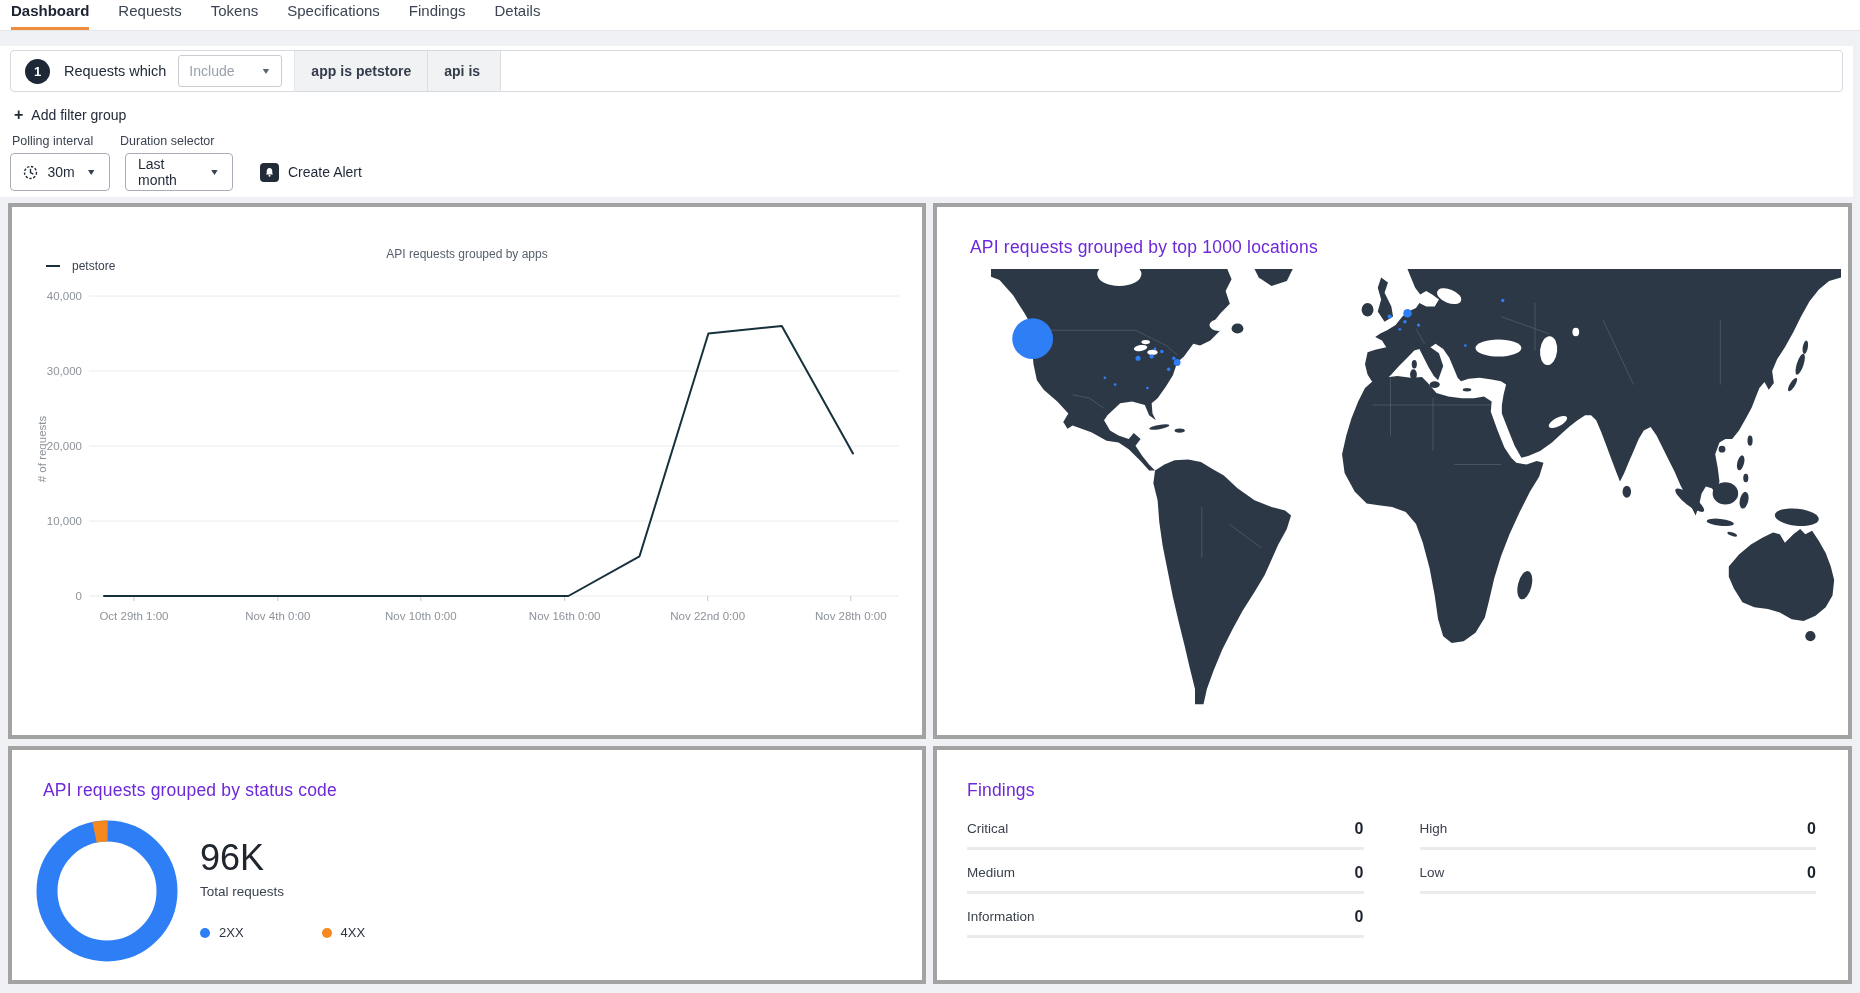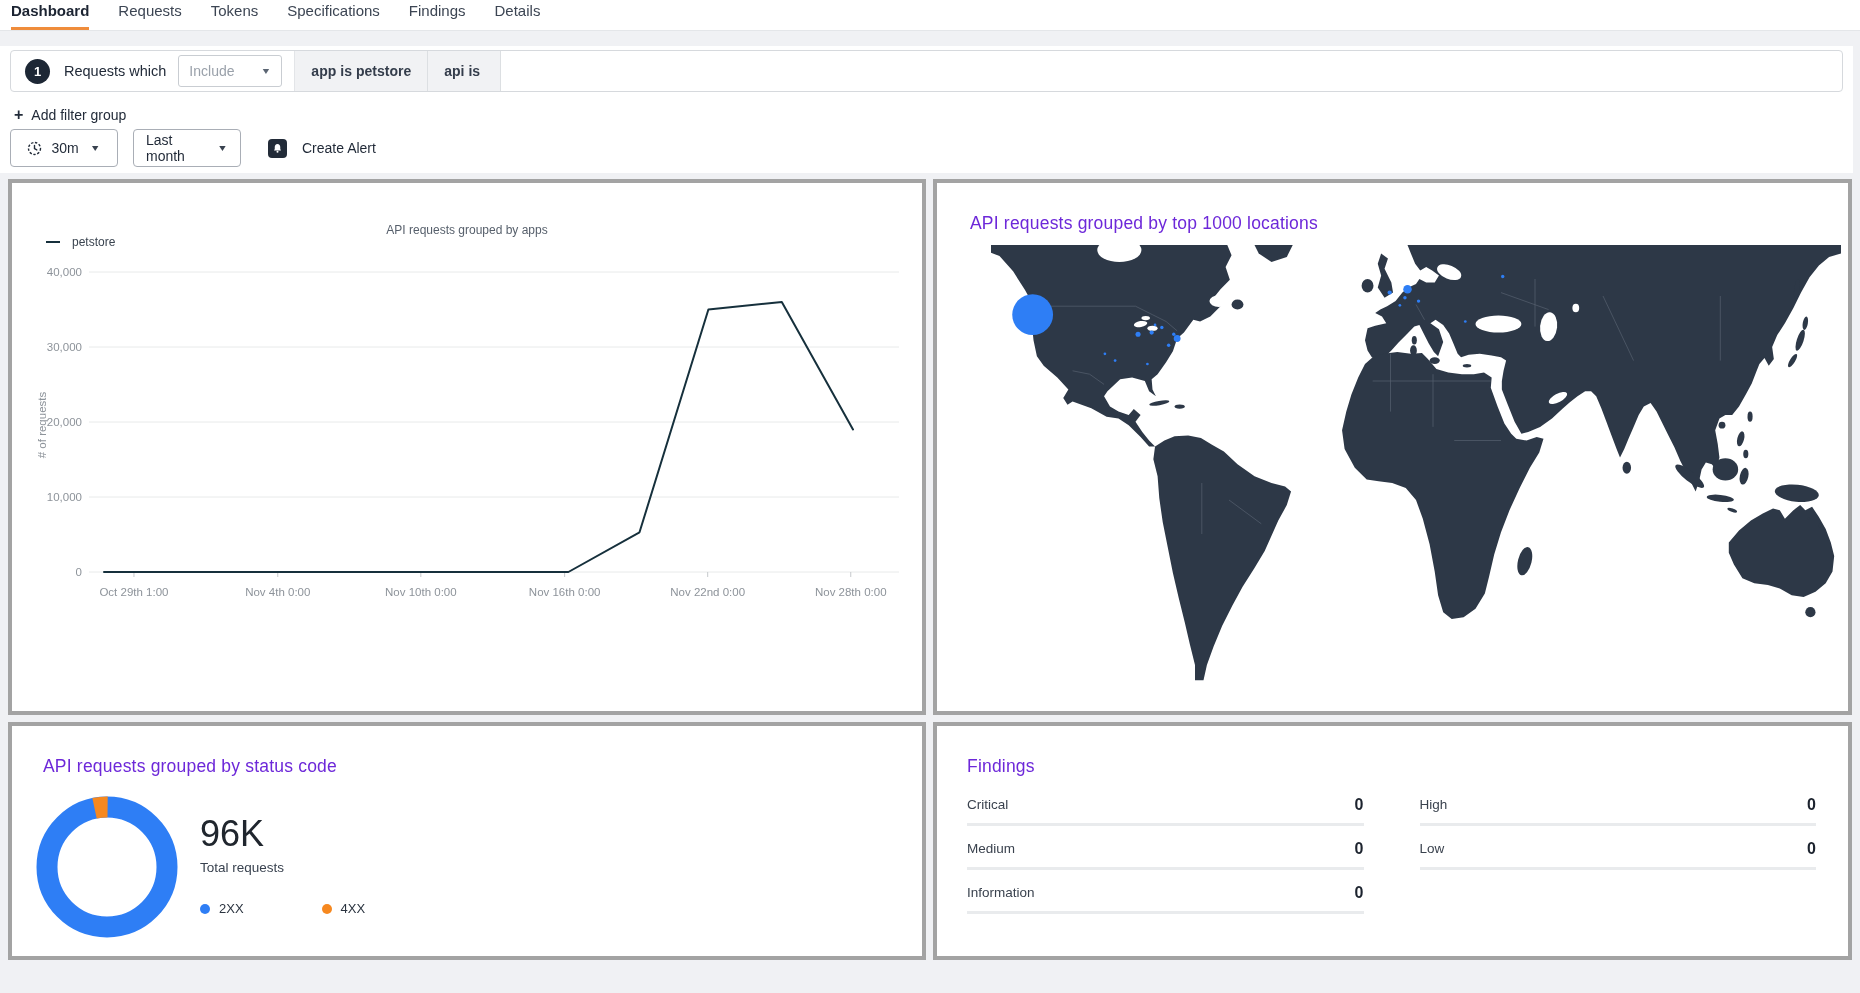--- a/index.html
+++ b/index.html
@@ -36,21 +36,21 @@
     display:inline-flex; align-items:center; gap:8px; }
   .add-filter .plus { font-size:16px; font-weight:bold; }
 
   .ctl-labels { display:flex; margin-top:10px; font-size:12.5px; color:#3a4351; }
   .ctl-labels .l1 { margin-left:2px; width:108px; }
   .ctl-rows { display:flex; align-items:center; margin-top:5px; gap:15px; }
   .sel-btn { height:38px; border:1px solid #a9aeb6; border-radius:4px; background:#fff;
     display:flex; align-items:center; justify-content:center; gap:9px; padding:0 12px;
     font-size:14px; color:#1f2836; cursor:pointer; }
   .sel-btn .chev { color:#39424f; margin-left:2px; }
-  .create-alert { display:flex; align-items:center; gap:15px; font-size:14px; color:#1f2836;
+  .create-alert { display:flex; align-items:center; gap:9px; font-size:14px; color:#1f2836;
     margin-left:12px; cursor:pointer; }
   .bell-box { width:19px; height:19px; background:#222b38; border-radius:4px;
     display:flex; align-items:center; justify-content:center; }
 
   
   .main { margin:6px 8px 0; display:grid; grid-template-columns:918px 1fr; grid-template-rows:536px 238px;
     gap:7px; }
   .panel { background:#fff; border:4px solid #a3a3a3; position:relative; }
 
   
@@ -120,22 +120,26 @@
         <span></span>
       </div>
     </div>
   </div>
 
   <div class="add-filter">
     <span class="plus">+</span>
     <span>Add filter group</span>
   </div>
 
+  <div class="ctl-labels">
+    <div class="l1">Polling interval</div>
+    <div>Duration selector</div>
+  </div>
   <div class="ctl-rows">
-    <div class="sel-btn" style="width:108px">
+    <div class="sel-btn" style="width:100px">
       <svg width="15" height="15" viewBox="0 0 15 15">
         <circle cx="7.5" cy="7.5" r="6" fill="none" stroke="#222b38" stroke-width="1.4" stroke-dasharray="2.4 1.6"></circle>
         <path d="M7.5 4.4 V7.7 L9.8 8.9" fill="none" stroke="#222b38" stroke-width="1.4" stroke-linecap="round"></path>
       </svg>
       <span>30m</span>
       <span class="chev">▼</span>
     </div>
     <div class="sel-btn" style="width:108px">
       <span>Last month</span>
       <span class="chev">▼</span>

